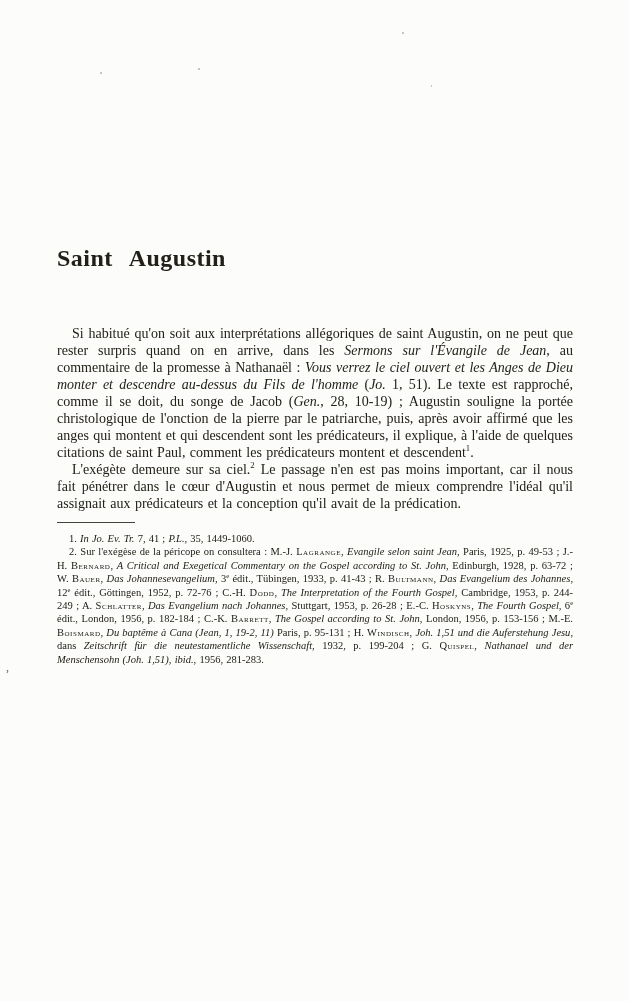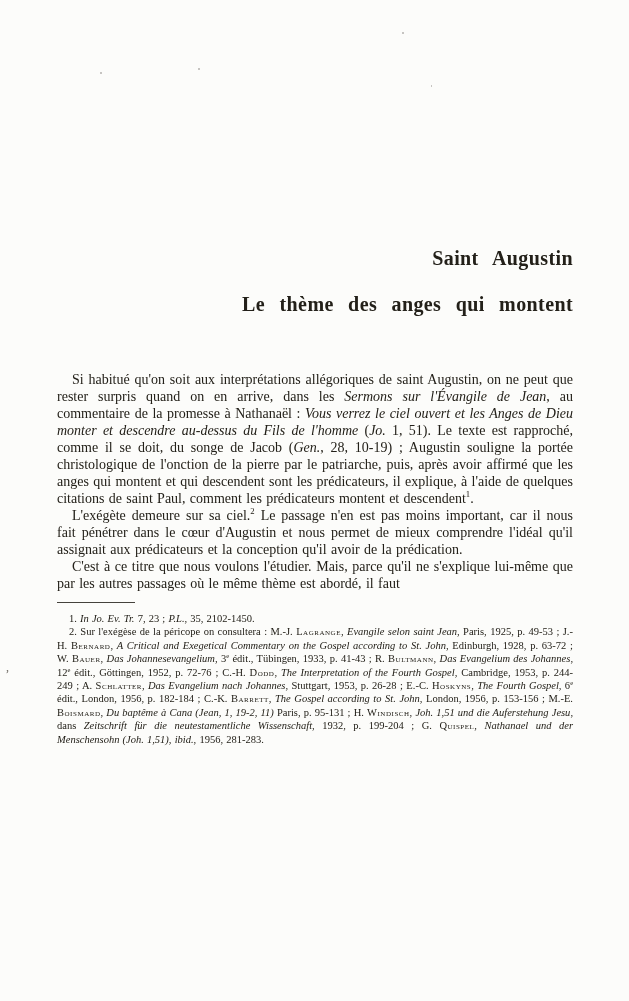--- a/index.html
+++ b/index.html
@@ -8,22 +8,22 @@
     position:relative;
     width:629px;height:1001px;
     background:var(--paper);
     overflow:hidden;
     margin:0 auto;
     font-family:"Liberation Serif","DejaVu Serif",serif;
     color:var(--ink);
   }
   .content{position:absolute;left:57px;top:0;width:516px;}
   h1.title,h2.subtitle{
-    font-size:20px;line-height:33px;font-weight:700;
-    text-align:right;margin:0;
+    font-size:24px;line-height:33px;font-weight:700;
+    text-align:left;margin:0;
     word-spacing:0.45em;letter-spacing:0.02em;
   }
   h1.title{margin-top:242px;}
   h2.subtitle{margin-top:13px;}
   .tline{display:block;}
   .bodytext{margin-top:50px;}
   .para{
     font-size:14px;line-height:17px;
     text-align:justify;text-indent:15px;
     margin:0;word-spacing:0.06em;
@@ -59,30 +59,28 @@
   <span class="speck" style="left:431px;top:85px;width:1px;height:2px;"></span>
   <span class="margin-mark">,</span>
 
   <div class="content">
 
     <h1 class="title">
       <span class="tline">Saint Augustin</span>
     </h1>
 
     <h2 class="subtitle">
-      <span class="tline">Le thème des anges qui montent</span>
     </h2>
 
     <div class="bodytext" id="body-paragraphs">
         <p class="para"><span>Si habitué qu'on soit aux interprétations allégoriques de saint Augustin, on ne peut que rester surpris quand on en arrive, dans les </span><span class="it">Sermons sur l'Évangile de Jean</span><span>, au commentaire de la promesse à Nathanaël : </span><span class="it">Vous verrez le ciel ouvert et les Anges de Dieu monter et descendre au-dessus du Fils de l'homme</span><span> (</span><span class="it">Jo.</span><span> 1, 51). Le texte est rapproché, comme il se doit, du songe de Jacob (</span><span class="it">Gen.</span><span>, 28, 10-19) ; Augustin souligne la portée christologique de l'onction de la pierre par le patriarche, puis, après avoir affirmé que les anges qui montent et qui descendent sont les prédicateurs, il explique, à l'aide de quelques citations de saint Paul, comment les prédicateurs montent et descendent</span><sup>1</sup><span>.</span></p>
-        <p class="para"><span>L'exégète demeure sur sa ciel.</span><sup>2</sup><span> Le passage n'en est pas moins important, car il nous fait pénétrer dans le cœur d'Augustin et nous permet de mieux comprendre l'idéal qu'il assignait aux prédicateurs et la conception qu'il avoir de la prédication.</span></p>
-        <p class="para"><span>C'est à ce titre que nous voulons l'étudier. Mais, parce qu'il ne s'explique lui-même que par les autres passages où le même thème est abordé, il faut</span></p>
+        <p class="para"><span>L'exégète demeure sur sa ciel.</span><sup>2</sup><span> Le passage n'en est pas moins important, car il nous fait pénétrer dans le cœur d'Augustin et nous permet de mieux comprendre l'idéal qu'il assignait aux prédicateurs et la conception qu'il avait de la prédication.</span></p>
       </div>
 
     <div class="fnrule"></div>
 
     <div class="footnotes" id="footnotes">
-        <p class="fn"><span>1. </span><span class="it">In Jo. Ev. Tr.</span><span> 7, 23 ; </span><span class="it">P.L.</span><span>, 35, 2102-1450.</span></p>
+        <p class="fn"><span>1. </span><span class="it">In Jo. Ev. Tr.</span><span> 7, 41 ; </span><span class="it">P.L.</span><span>, 35, 1449-1060.</span></p>
         <p class="fn"><span>2. Sur l'exégèse de la péricope on consultera : M.-J. </span><span class="sc">Lagrange</span><span>, </span><span class="it">Evangile selon saint Jean</span><span>, Paris, 1925, p. 49-53 ; J.-H. </span><span class="sc">Bernard</span><span>, </span><span class="it">A Critical and Exegetical Commentary on the Gospel according to St. John</span><span>, Edinburgh, 1928, p. 63-72 ; W. </span><span class="sc">Bauer</span><span>, </span><span class="it">Das Johannesevangelium</span><span>, 3</span><sup>e</sup><span> édit., Tübingen, 1933, p. 41-43 ; R. </span><span class="sc">Bultmann</span><span>, </span><span class="it">Das Evangelium des Johannes</span><span>, 12</span><sup>e</sup><span> édit., Göttingen, 1952, p. 72-76 ; C.-H. </span><span class="sc">Dodd</span><span>, </span><span class="it">The Interpretation of the Fourth Gospel</span><span>, Cambridge, 1953, p. 244-249 ; A. </span><span class="sc">Schlatter</span><span>, </span><span class="it">Das Evangelium nach Johannes</span><span>, Stuttgart, 1953, p. 26-28 ; E.-C. </span><span class="sc">Hoskyns</span><span>, </span><span class="it">The Fourth Gospel</span><span>, 6</span><sup>e</sup><span> édit., London, 1956, p. 182-184 ; C.-K. </span><span class="sc">Barrett</span><span>, </span><span class="it">The Gospel according to St. John</span><span>, London, 1956, p. 153-156 ; M.-E. </span><span class="sc">Boismard</span><span>, </span><span class="it">Du baptême à Cana (Jean, 1, 19-2, 11)</span><span> Paris, p. 95-131 ; H. </span><span class="sc">Windisch</span><span>, </span><span class="it">Joh. 1,51 und die Auferstehung Jesu</span><span>, dans </span><span class="it">Zeitschrift für die neutestamentliche Wissenschaft</span><span>, 1932, p. 199-204 ; G. </span><span class="sc">Quispel</span><span>, </span><span class="it">Nathanael und der Menschensohn (Joh. 1,51)</span><span>, </span><span class="it">ibid.</span><span>, 1956, 281-283.</span></p>
       </div>
 
   </div>
 </div>
 
 </body></html>

